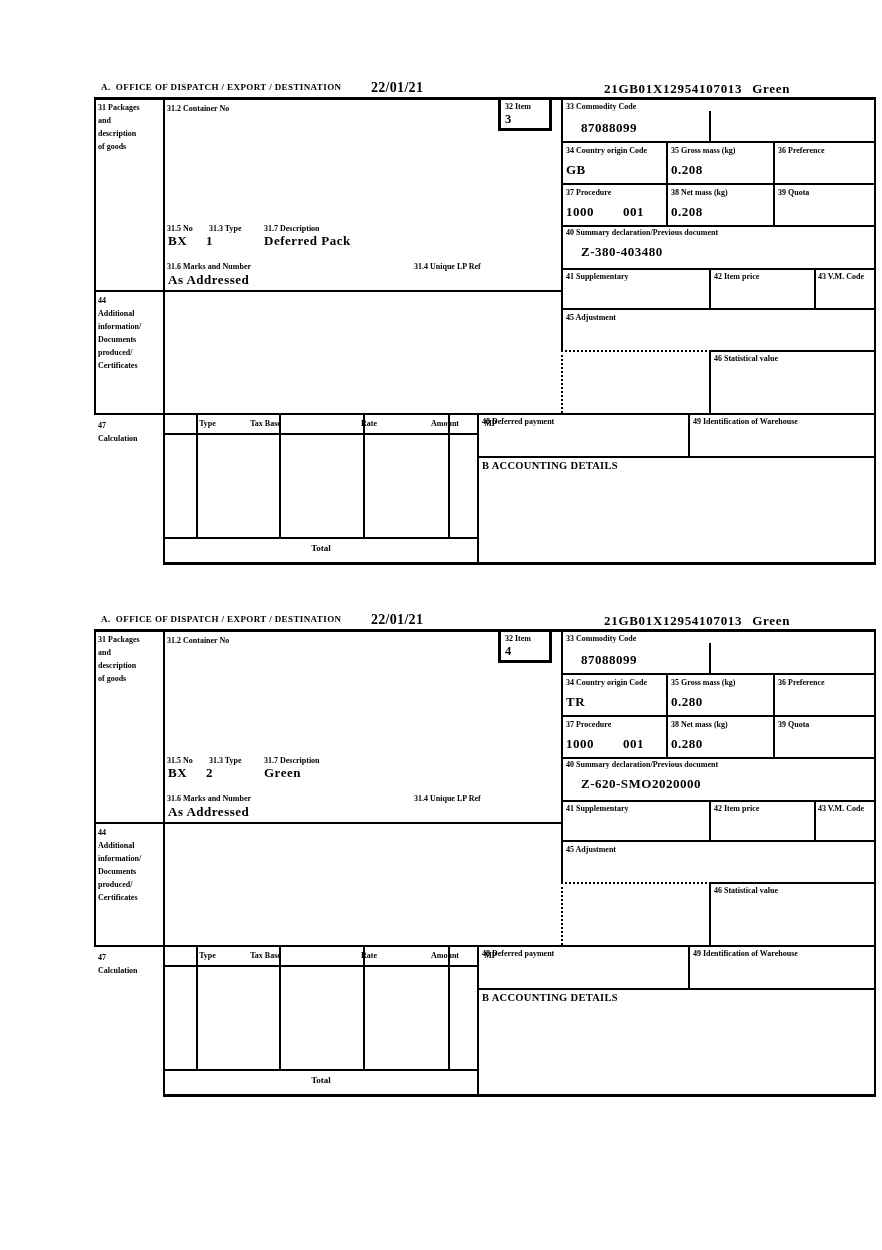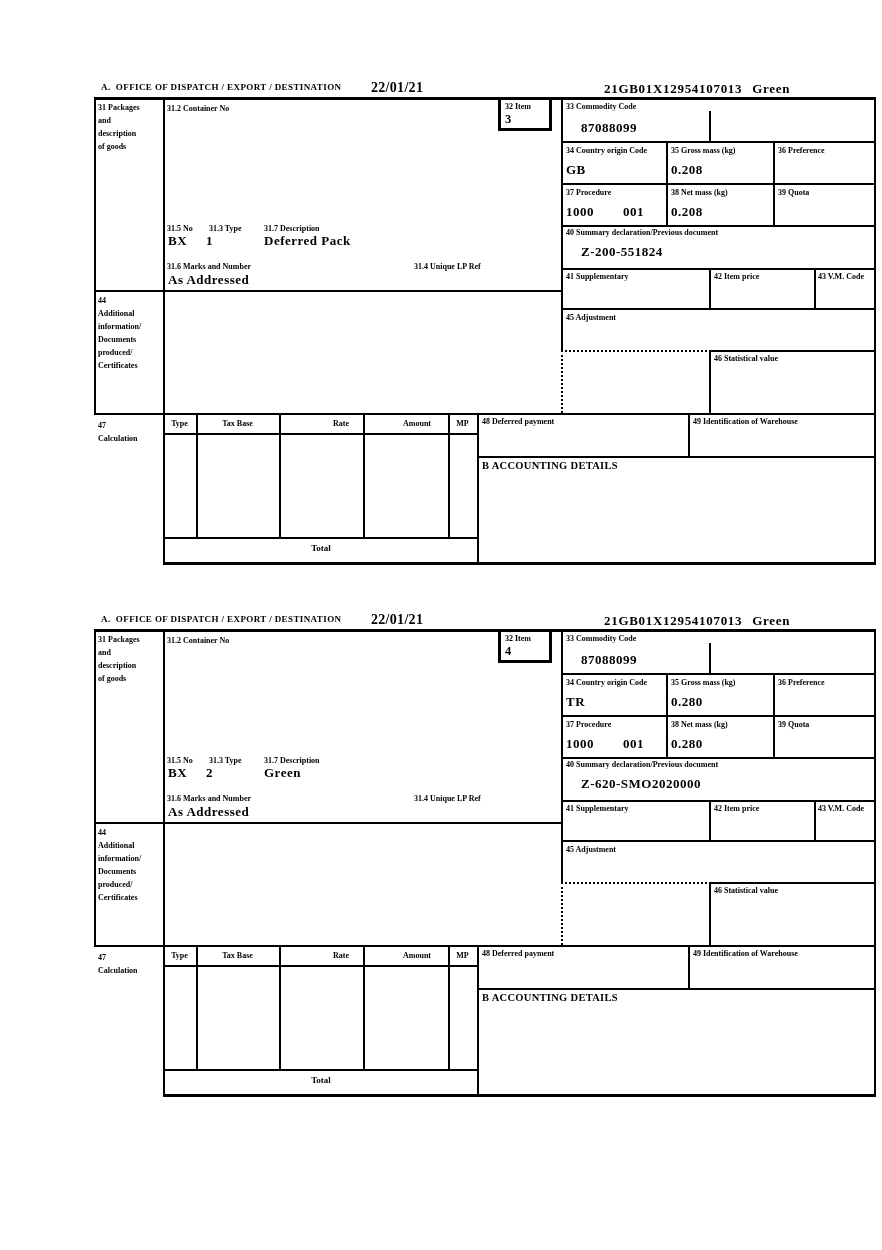--- a/index.html
+++ b/index.html
@@ -11,21 +11,21 @@
   .dot-h{position:absolute;height:0;border-top:2px dotted #000;}
   .dot-v{position:absolute;width:0;border-left:2px dotted #000;}
   .abs{position:absolute;}
   .lbl{font:bold 8px "Liberation Serif",serif;line-height:9px;white-space:pre-line;}
   .ml{line-height:13px;}
   .val{font:bold 13px "Liberation Serif",serif;letter-spacing:0.5px;white-space:nowrap;}
   .office{font:bold 9px "Liberation Serif",serif;letter-spacing:0.4px;white-space:pre;}
   .date{font:bold 14px "Liberation Serif",serif;letter-spacing:0.3px;}
   .mrnwrap{font:bold 13px "Liberation Serif",serif;letter-spacing:0.7px;white-space:nowrap;}
   .mrn-status{margin-left:10px;}
-  .colhead{font:bold 8px "Liberation Serif",serif;line-height:9px;box-sizing:border-box;}
+  .colhead{font:bold 8px "Liberation Serif",serif;line-height:9px;box-sizing:border-box;margin-left:28px;}
   .acct{font:bold 10.5px "Liberation Serif",serif;letter-spacing:0.3px;}
   .total{font:bold 9px "Liberation Serif",serif;text-align:center;}
   .itembox{position:absolute;left:482px;top:0;width:54px;height:34px;border:3px solid #000;
            box-sizing:border-box;padding:2px 0 0 4px;}
   .itembox .val{letter-spacing:0.3px;font-size:12.5px;margin-top:1px;}
 </style>
 </head>
 <body>
 
 <div id="page">
@@ -99,21 +99,21 @@
       <div class="abs lbl" style="left:655px;top:49px">35 Gross mass (kg)</div>
       <div class="abs val" style="left:655px;top:65px">0.208</div>
       <div class="abs lbl" style="left:762px;top:49px">36 Preference</div>
       <div class="abs lbl" style="left:550px;top:91px">37 Procedure</div>
       <div class="abs val" style="left:550px;top:107px">1000</div>
       <div class="abs val" style="left:607px;top:107px">001</div>
       <div class="abs lbl" style="left:655px;top:91px">38 Net mass (kg)</div>
       <div class="abs val" style="left:655px;top:107px">0.208</div>
       <div class="abs lbl" style="left:762px;top:91px">39 Quota</div>
       <div class="abs lbl" style="left:550px;top:131px">40 Summary declaration/Previous document</div>
-      <div class="abs val" style="left:565px;top:147px">Z-200-551824</div>
+      <div class="abs val" style="left:565px;top:147px">Z-380-403480</div>
       <div class="abs lbl" style="left:550px;top:175px">41 Supplementary</div>
       <div class="abs lbl" style="left:698px;top:175px">42 Item price</div>
       <div class="abs lbl" style="left:802px;top:175px">43 V.M. Code</div>
       <div class="abs lbl" style="left:550px;top:216px">45 Adjustment</div>
       <div class="abs lbl" style="left:698px;top:257px">46 Statistical value</div>
 
       <div class="abs lbl ml" style="left:82px;top:197px;width:64px">44
 Additional
 information/
 Documents

